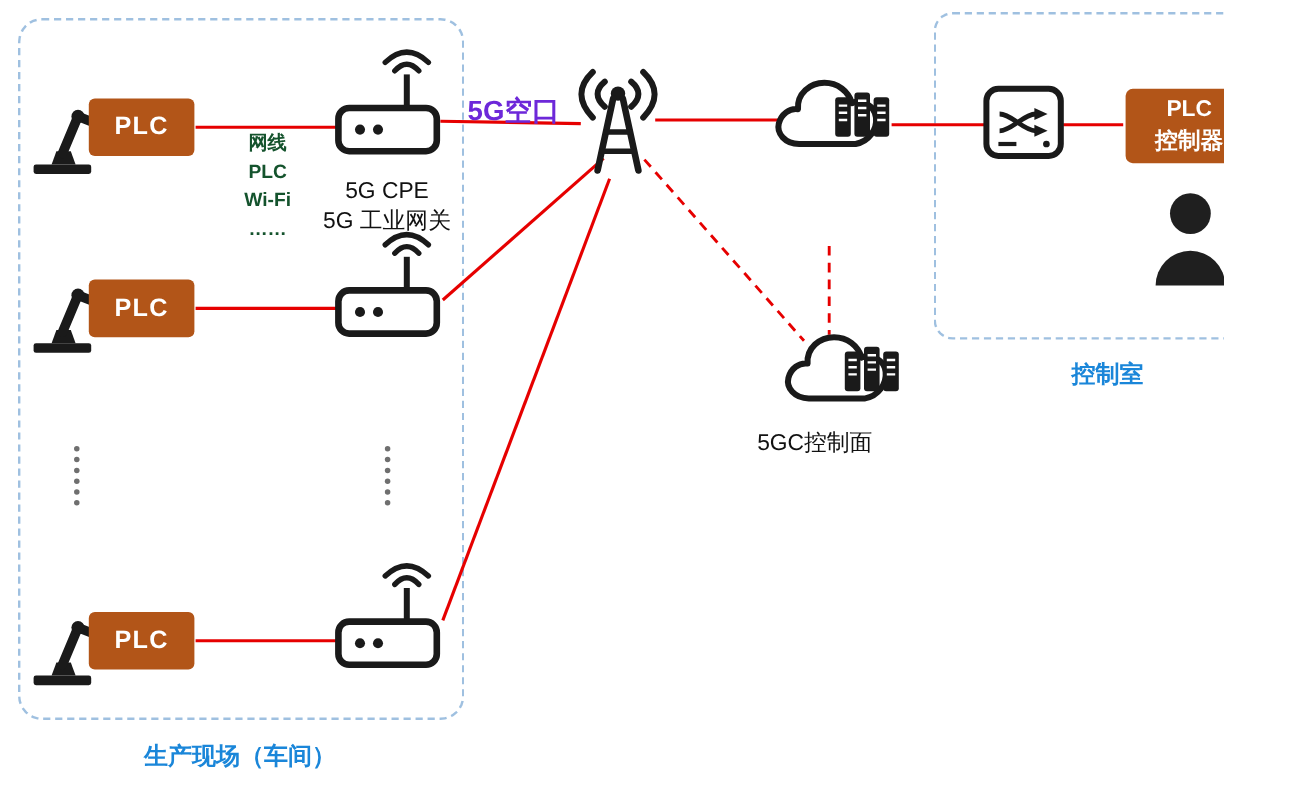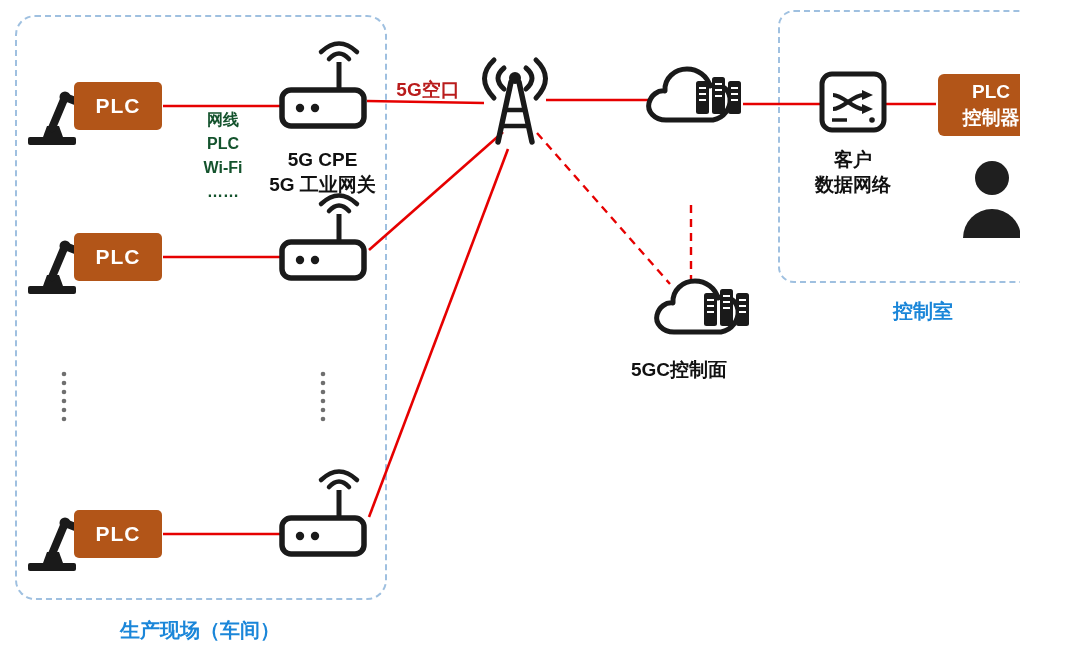--- a/index.html
+++ b/index.html
@@ -2,23 +2,23 @@
 <html><head>
 <meta charset="utf-8">
 <style>
   * { margin:0; padding:0; box-sizing:border-box; }
   html,body { background:#ffffff; }
   body { font-family:"Liberation Sans","DejaVu Sans",sans-serif; }
   #stage { position:relative; width:1020px; height:670px; background:#fff; overflow:hidden; }
   svg.layer { position:absolute; left:0; top:0; width:1080px; height:670px; }
   .dashed-box { position:absolute; border:2.5px dashed #9fc0e0; border-radius:20px; background:transparent; }
   .label-blue { position:absolute; color:#1a86d9; font-weight:bold; font-size:20px; text-align:center; }
-  .label-black { position:absolute; color:#111; font-weight:bold; font-size:19px; text-align:center; line-height:25px; }
+  .label-black { position:absolute; color:#111; font-weight:normal; font-size:19px; text-align:center; line-height:25px; }
   .label-red-col { position:absolute; color:#14532d; font-weight:bold; font-size:16px; text-align:center; line-height:24px; }
-  .label-air { position:absolute; color:#b91c1c; font-weight:bold; font-size:19px; text-align:center; }
+  .label-air { position:absolute; color:#6d28d9; font-weight:bold; font-size:23px; text-align:center; }
   .plc-box { position:absolute; width:88px; height:48px; background:#b25518; border-radius:5px;
              color:#fff; font-weight:bold; font-size:21px; letter-spacing:1px;
              display:flex; align-items:center; justify-content:center; }
   .plc-ctrl-box { position:absolute; left:938px; top:74px; width:106px; height:62px; background:#b25518;
              border-radius:6px; color:#fff; font-weight:bold; font-size:19px; line-height:26px;
              display:flex; flex-direction:column; align-items:center; justify-content:center; }
   .line { display:block; }
 </style>
 </head>
 <body>
@@ -151,24 +151,20 @@
     <span class="line">5G 工业网关</span>
   </div>
 
   <div class="label-air" style="left:388px; top:77px; width:80px;">5G空口</div>
 
   <div class="label-black" style="left:620px; top:147px; width:160px;">
   </div>
 
   <div class="label-black" style="left:604px; top:357px; width:150px;">5GC控制面</div>
 
-  <div class="label-black" style="left:792px; top:147px; width:122px;">
-    <span class="line">客户</span>
-    <span class="line">数据网络</span>
-  </div>
 
   <div class="plc-ctrl-box">
     <span>PLC</span>
     <span>控制器</span>
   </div>
 
   <div class="label-blue" style="left:90px; top:617px; width:220px;">生产现场（车间）</div>
   <div class="label-blue" style="left:858px; top:298px; width:130px;">控制室</div>
 
 </div>

